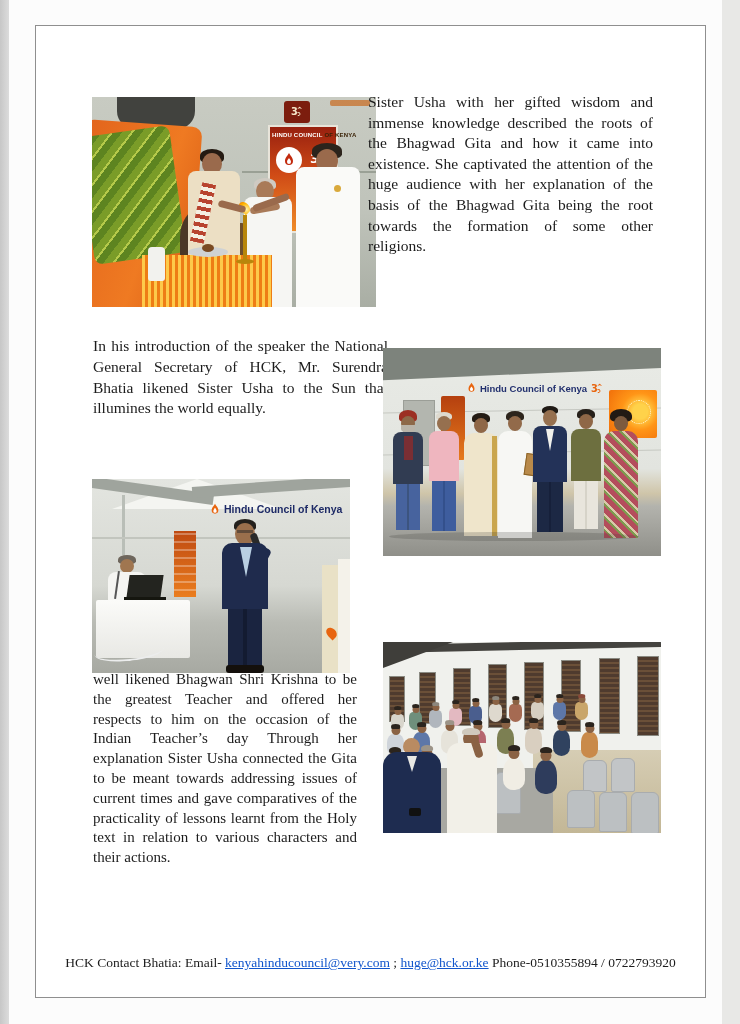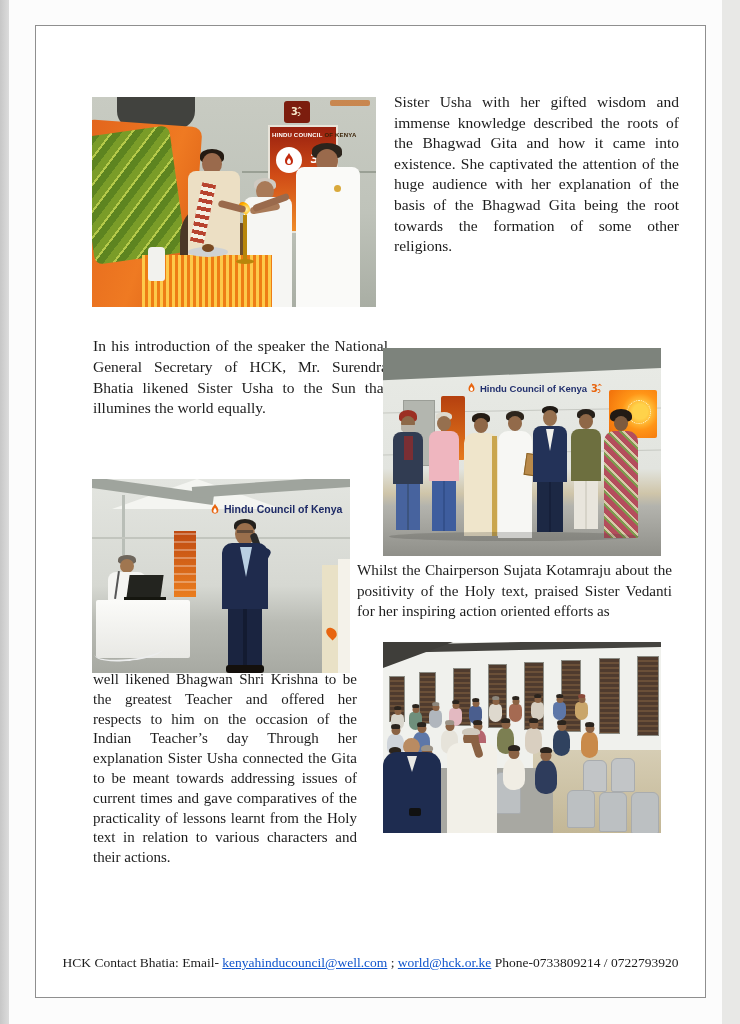--- a/index.html
+++ b/index.html
@@ -6,21 +6,21 @@
     font-family:"Liberation Serif","DejaVu Serif",serif;}
   .abs{position:absolute;}
   
   .edge-left{position:absolute;left:0;top:0;width:9px;height:1024px;
     background:linear-gradient(90deg,#c7c7c7,#dcdcdc);}
   .edge-right{position:absolute;left:722px;top:0;width:18px;height:1024px;background:#e8e8e6;}
   
   .page{position:absolute;left:35px;top:25px;width:669px;height:971px;background:#ffffff;
     border:1px solid #8f8f8f;}
   .para{position:absolute;color:#1c1c1c;text-align:justify;}
-  .p1{left:358px;top:66px;width:285px;font-size:15.5px;line-height:20.6px;}
+  .p1{left:332px;top:66px;width:285px;font-size:15.5px;line-height:20.6px;}
   .p2{left:57px;top:310px;width:295px;font-size:15.5px;line-height:20.8px;}
   .p3{left:321px;top:534px;width:315px;font-size:15.2px;line-height:20.6px;}
   .p4{left:57px;top:644px;width:264px;font-size:15px;line-height:19.8px;}
   .p5{left:57px;top:824px;width:578px;font-size:15.2px;line-height:21px;}
   .footer{position:absolute;left:0;top:929px;width:100%;text-align:center;font-size:13.5px;color:#1c1c1c;}
   .footer a{color:#1155cc;text-decoration:underline;}
   
   .ph{position:absolute;overflow:hidden;background:#cfd2cb;}
   .ph1{left:56px;top:71px;width:284px;height:210px;}
   .ph2{left:347px;top:322px;width:278px;height:208px;}
@@ -237,21 +237,20 @@
       <div class="pt" style="left:27px;top:11px;width:16px;height:3px;background:rgba(40,40,40,.5);"></div>
       <div class="pt" style="left:42px;top:14px;width:7px;height:16px;background:#2a2a2a;border-radius:3px;transform:rotate(-20deg);"></div>
       <div class="pt" style="left:46px;top:28px;width:10px;height:28px;background:#1f2b4d;border-radius:4px;transform:rotate(28deg);"></div>
       <div class="bd" style="left:12px;top:24px;width:46px;height:66px;background:#1f2b4d;border-radius:10px 10px 0 0;"></div>
       <div class="pt" style="left:30px;top:28px;width:12px;height:30px;background:#b9cfe2;clip-path:polygon(0 0,100% 0,50% 100%);"></div>
       <div class="lg" style="left:18px;top:90px;width:34px;height:58px;background:linear-gradient(90deg,#1a2440 0 45%,#131b31 45% 55%,#1a2440 55%);"></div>
       <div class="pt" style="left:16px;top:146px;width:38px;height:8px;background:#14100c;border-radius:3px;"></div>
     </div>
   </div>
 
-  <div class="para p3">Whilst the Chairperson Sujata Kotamraju about the positivity of the Holy text, praised Sister Vedanti for her inspiring action oriented efforts as</div>
 
   <div class="ph ph4">
     <div class="abs" style="left:0;top:0;right:0;bottom:0;background:#f0f1ed;"></div>
     <div class="abs" style="left:0;top:0;width:278px;height:8px;background:#44433f;transform:rotate(-1.2deg);"></div>
     <div class="abs" style="left:0;top:0;width:70px;height:26px;background:#3f3e3a;clip-path:polygon(0 0,100% 0,0 100%);"></div>
 
     <div class="abs" style="left:6px;top:34px;width:14px;height:44px;border:1px solid #8a8a82;background:repeating-linear-gradient(180deg,#4f3b2e 0 3px,#6b5038 3px 5px);"></div>
     <div class="abs" style="left:36px;top:30px;width:15px;height:50px;border:1px solid #8a8a82;background:repeating-linear-gradient(180deg,#4f3b2e 0 3px,#6b5038 3px 5px);"></div>
     <div class="abs" style="left:70px;top:26px;width:16px;height:56px;border:1px solid #8a8a82;background:repeating-linear-gradient(180deg,#4f3b2e 0 3px,#6b5038 3px 5px);"></div>
     <div class="abs" style="left:105px;top:22px;width:17px;height:62px;border:1px solid #8a8a82;background:repeating-linear-gradient(180deg,#4f3b2e 0 3px,#6b5038 3px 5px);"></div>
@@ -306,15 +305,15 @@
       <div class="hd" style="left:18px;top:0;width:16px;height:17px;background:#8a6244;"></div>
       <div class="hr" style="left:17px;top:-2px;width:18px;height:7px;background:#cfc9bd;"></div>
       <div class="bd" style="left:2px;top:13px;width:50px;height:90px;background:#f2f0e8;border-radius:12px 12px 0 0;"></div>
       <div class="pt" style="left:28px;top:8px;width:8px;height:20px;background:#8a6244;border-radius:4px;transform:rotate(-18deg);"></div>
     </div>
   </div>
 
   <div class="para p4">well likened Bhagwan Shri Krishna to be the greatest Teacher and offered her respects to him on the occasion of the Indian Teacher’s day Through her explanation Sister Usha connected the Gita to be meant towards addressing issues of current times and gave comparatives of the practicality of lessons learnt from the Holy text in relation to various characters and their actions.</div>
 
 
-  <div class="footer"><span>HCK Contact Bhatia: Email- </span><a href="#">kenyahinducouncil@well.com</a><span> ; </span><a href="#">world@hck.or.ke</a><span> Phone-0733809214 / 0722793920</span></div>
+  <div class="footer"><span>HCK Contact Bhatia: Email- </span><a href="#">kenyahinducouncil@very.com</a><span> ; </span><a href="#">huge@hck.or.ke</a><span> Phone-0510355894 / 0722793920</span></div>
 
 </div>
 
 </body></html>

